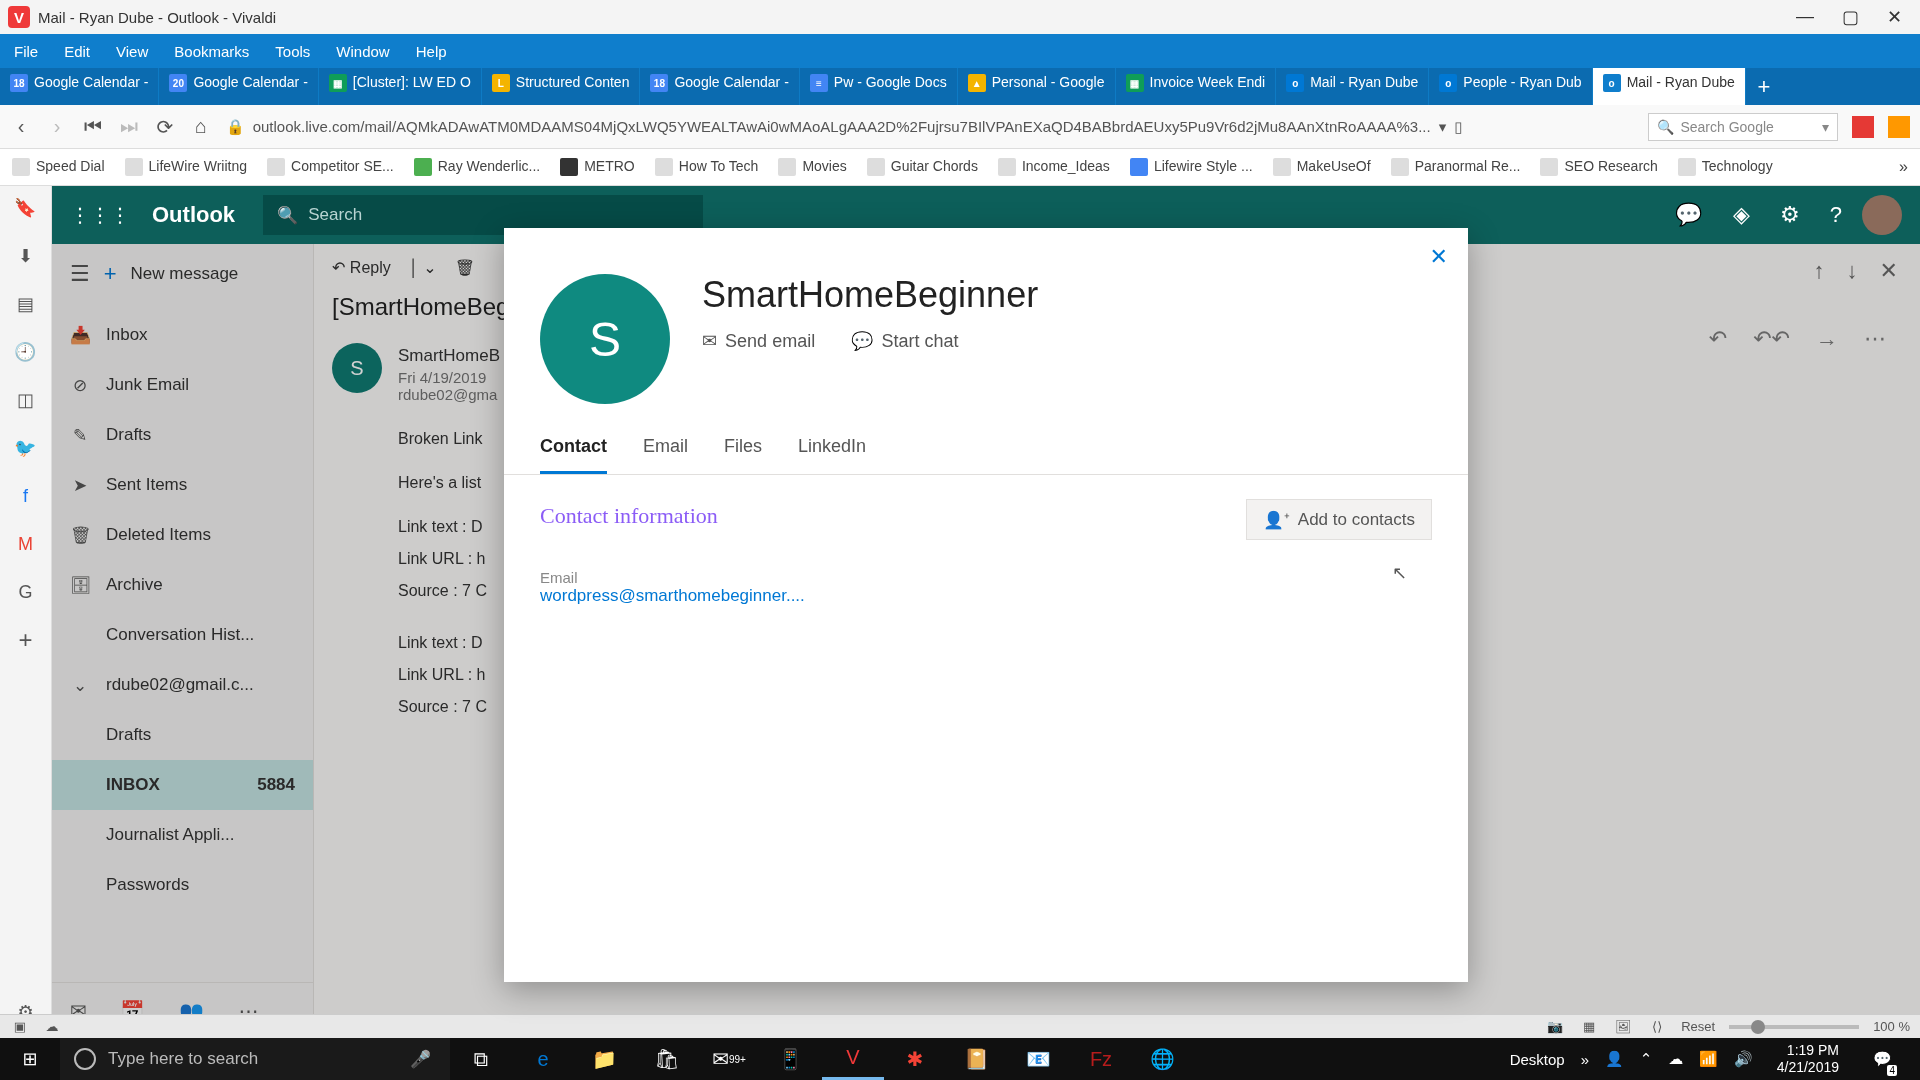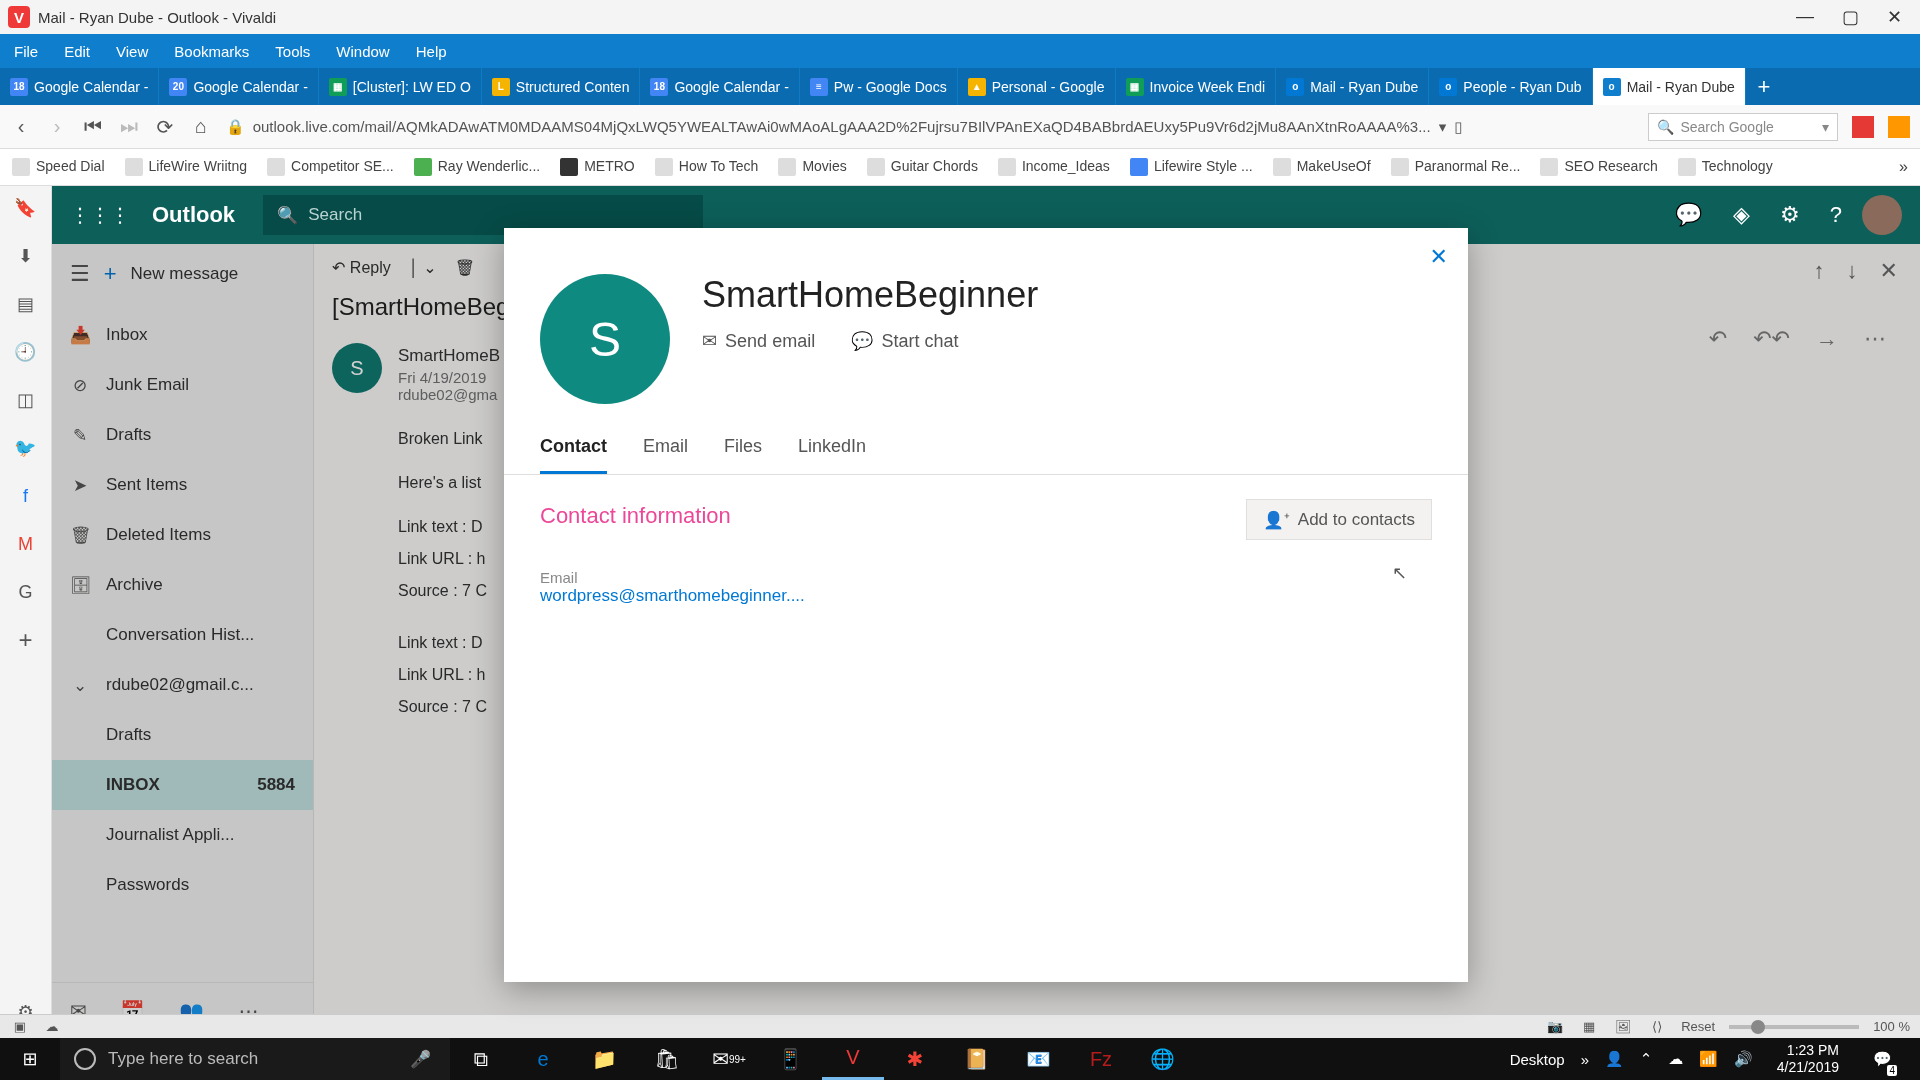--- a/index.html
+++ b/index.html
@@ -11,21 +11,21 @@
 .titlebar .title { font-size: 15px; color: #333; }
 .titlebar .winctl { margin-left: auto; display: flex; gap: 28px; padding-right: 10px; }
 .titlebar .winctl span { font-size: 18px; color: #333; cursor: pointer; }
 
 
 .menubar { height: 34px; background: #0f7ecc; display: flex; align-items: center; padding: 0 14px; gap: 26px; color: #fff; font-size: 15px; }
 .menubar span { cursor: pointer; }
 
 
 .tabstrip { height: 37px; background: #0b6bb0; display: flex; align-items: stretch; }
-.tab { display: flex; align-items: center; padding: 0 10px; font-size: 14px; color: #fff; border-right: 1px solid #0e7bc5; gap: 6px; cursor: pointer; min-width: 0; }
+.tab { display: flex; align-items: flex-start; padding: 6px 10px; font-size: 14px; color: #fff; border-right: 1px solid #0e7bc5; gap: 6px; cursor: pointer; min-width: 0; }
 .tab.active { background: #fff; color: #333; }
 .tab .ticon { width: 18px; height: 18px; background: #fff; border-radius: 2px; display: flex; align-items: center; justify-content: center; font-size: 10px; font-weight: bold; }
 .tab.active .ticon { background: #0f7ecc; color: #fff; }
 .tab .tlabel { white-space: nowrap; overflow: hidden; text-overflow: ellipsis; max-width: 160px; }
 .newtab { width: 36px; display: flex; align-items: center; justify-content: center; color: #fff; font-size: 22px; cursor: pointer; }
 
 
 .urlbar { height: 44px; background: #f9f9f9; border-bottom: 1px solid #ddd; display: flex; align-items: center; padding: 0 10px; gap: 14px; }
 .urlbar .navbtn { font-size: 20px; color: #555; cursor: pointer; width: 22px; text-align: center; }
 .urlbar .navbtn.disabled { color: #bbb; }
@@ -93,21 +93,21 @@
 .card .close { position: absolute; top: 16px; right: 20px; font-size: 22px; color: #0078d4; cursor: pointer; }
 .card .chead { display: flex; padding: 46px 36px 20px 36px; gap: 32px; }
 .card .cavatar { width: 130px; height: 130px; border-radius: 50%; background: #0f8a80; color: #fff; display: flex; align-items: center; justify-content: center; font-size: 48px; }
 .card .cname { font-size: 36px; color: #222; font-weight: 400; margin-bottom: 14px; }
 .card .cactions { display: flex; gap: 36px; font-size: 18px; color: #555; }
 .card .cactions span { cursor: pointer; display: flex; align-items: center; gap: 8px; }
 .card .ctabs { display: flex; gap: 36px; padding: 12px 40px 0 36px; border-bottom: 1px solid #e1dfdd; font-size: 18px; color: #555; }
 .card .ctab { padding-bottom: 14px; cursor: pointer; }
 .card .ctab.active { color: #222; font-weight: 600; border-bottom: 3px solid #0078d4; }
 .card .cbody { padding: 28px 36px; position: relative; }
-.card .sectitle { font-size: 22px; color: #ec4899; margin-bottom: 30px; }
+.card .sectitle { font-size: 22px; color: #8b5cf6; margin-bottom: 30px; font-family: Liberation Serif, serif; }
 .card .addbtn { position: absolute; top: 24px; right: 36px; background: #f3f2f1; border: 1px solid #e1dfdd; padding: 8px 16px; display: flex; align-items: center; gap: 8px; font-size: 17px; color: #555; cursor: pointer; }
 .card .emaillbl { font-size: 15px; color: #888; }
 .card .emailval { font-size: 17px; color: #0078d4; cursor: pointer; }
 .cursor { position: absolute; top: 62px; right: 24px; font-size: 18px; pointer-events: none; }
 
 
 .statusrow { position: absolute; left: 0; right: 0; bottom: 42px; height: 24px; background: #e8e8e8; border-top: 1px solid #ccc; display: flex; align-items: center; padding: 0 10px; gap: 12px; font-size: 13px; color: #555; }
 .statusrow .bicon { width: 20px; height: 16px; cursor: pointer; display: flex; align-items: center; justify-content: center; }
 .statusrow .right { margin-left: auto; display: flex; align-items: center; gap: 14px; }
 .statusrow .slider { width: 130px; height: 4px; background: #bbb; position: relative; }
@@ -487,18 +487,18 @@
   </div>
   <div class="tray">
     <span>Desktop</span>
     <span>»</span>
     <span>👤</span>
     <span>⌃</span>
     <span>☁</span>
     <span>📶</span>
     <span>🔊</span>
     <div class="clock">
-      <div>1:23 PM</div>
+      <div>1:19 PM</div>
       <div>4/21/2019</div>
     </div>
     <div class="notif">💬<span class="badge">4</span></div>
   </div>
 </div>
 
 </body></html>

